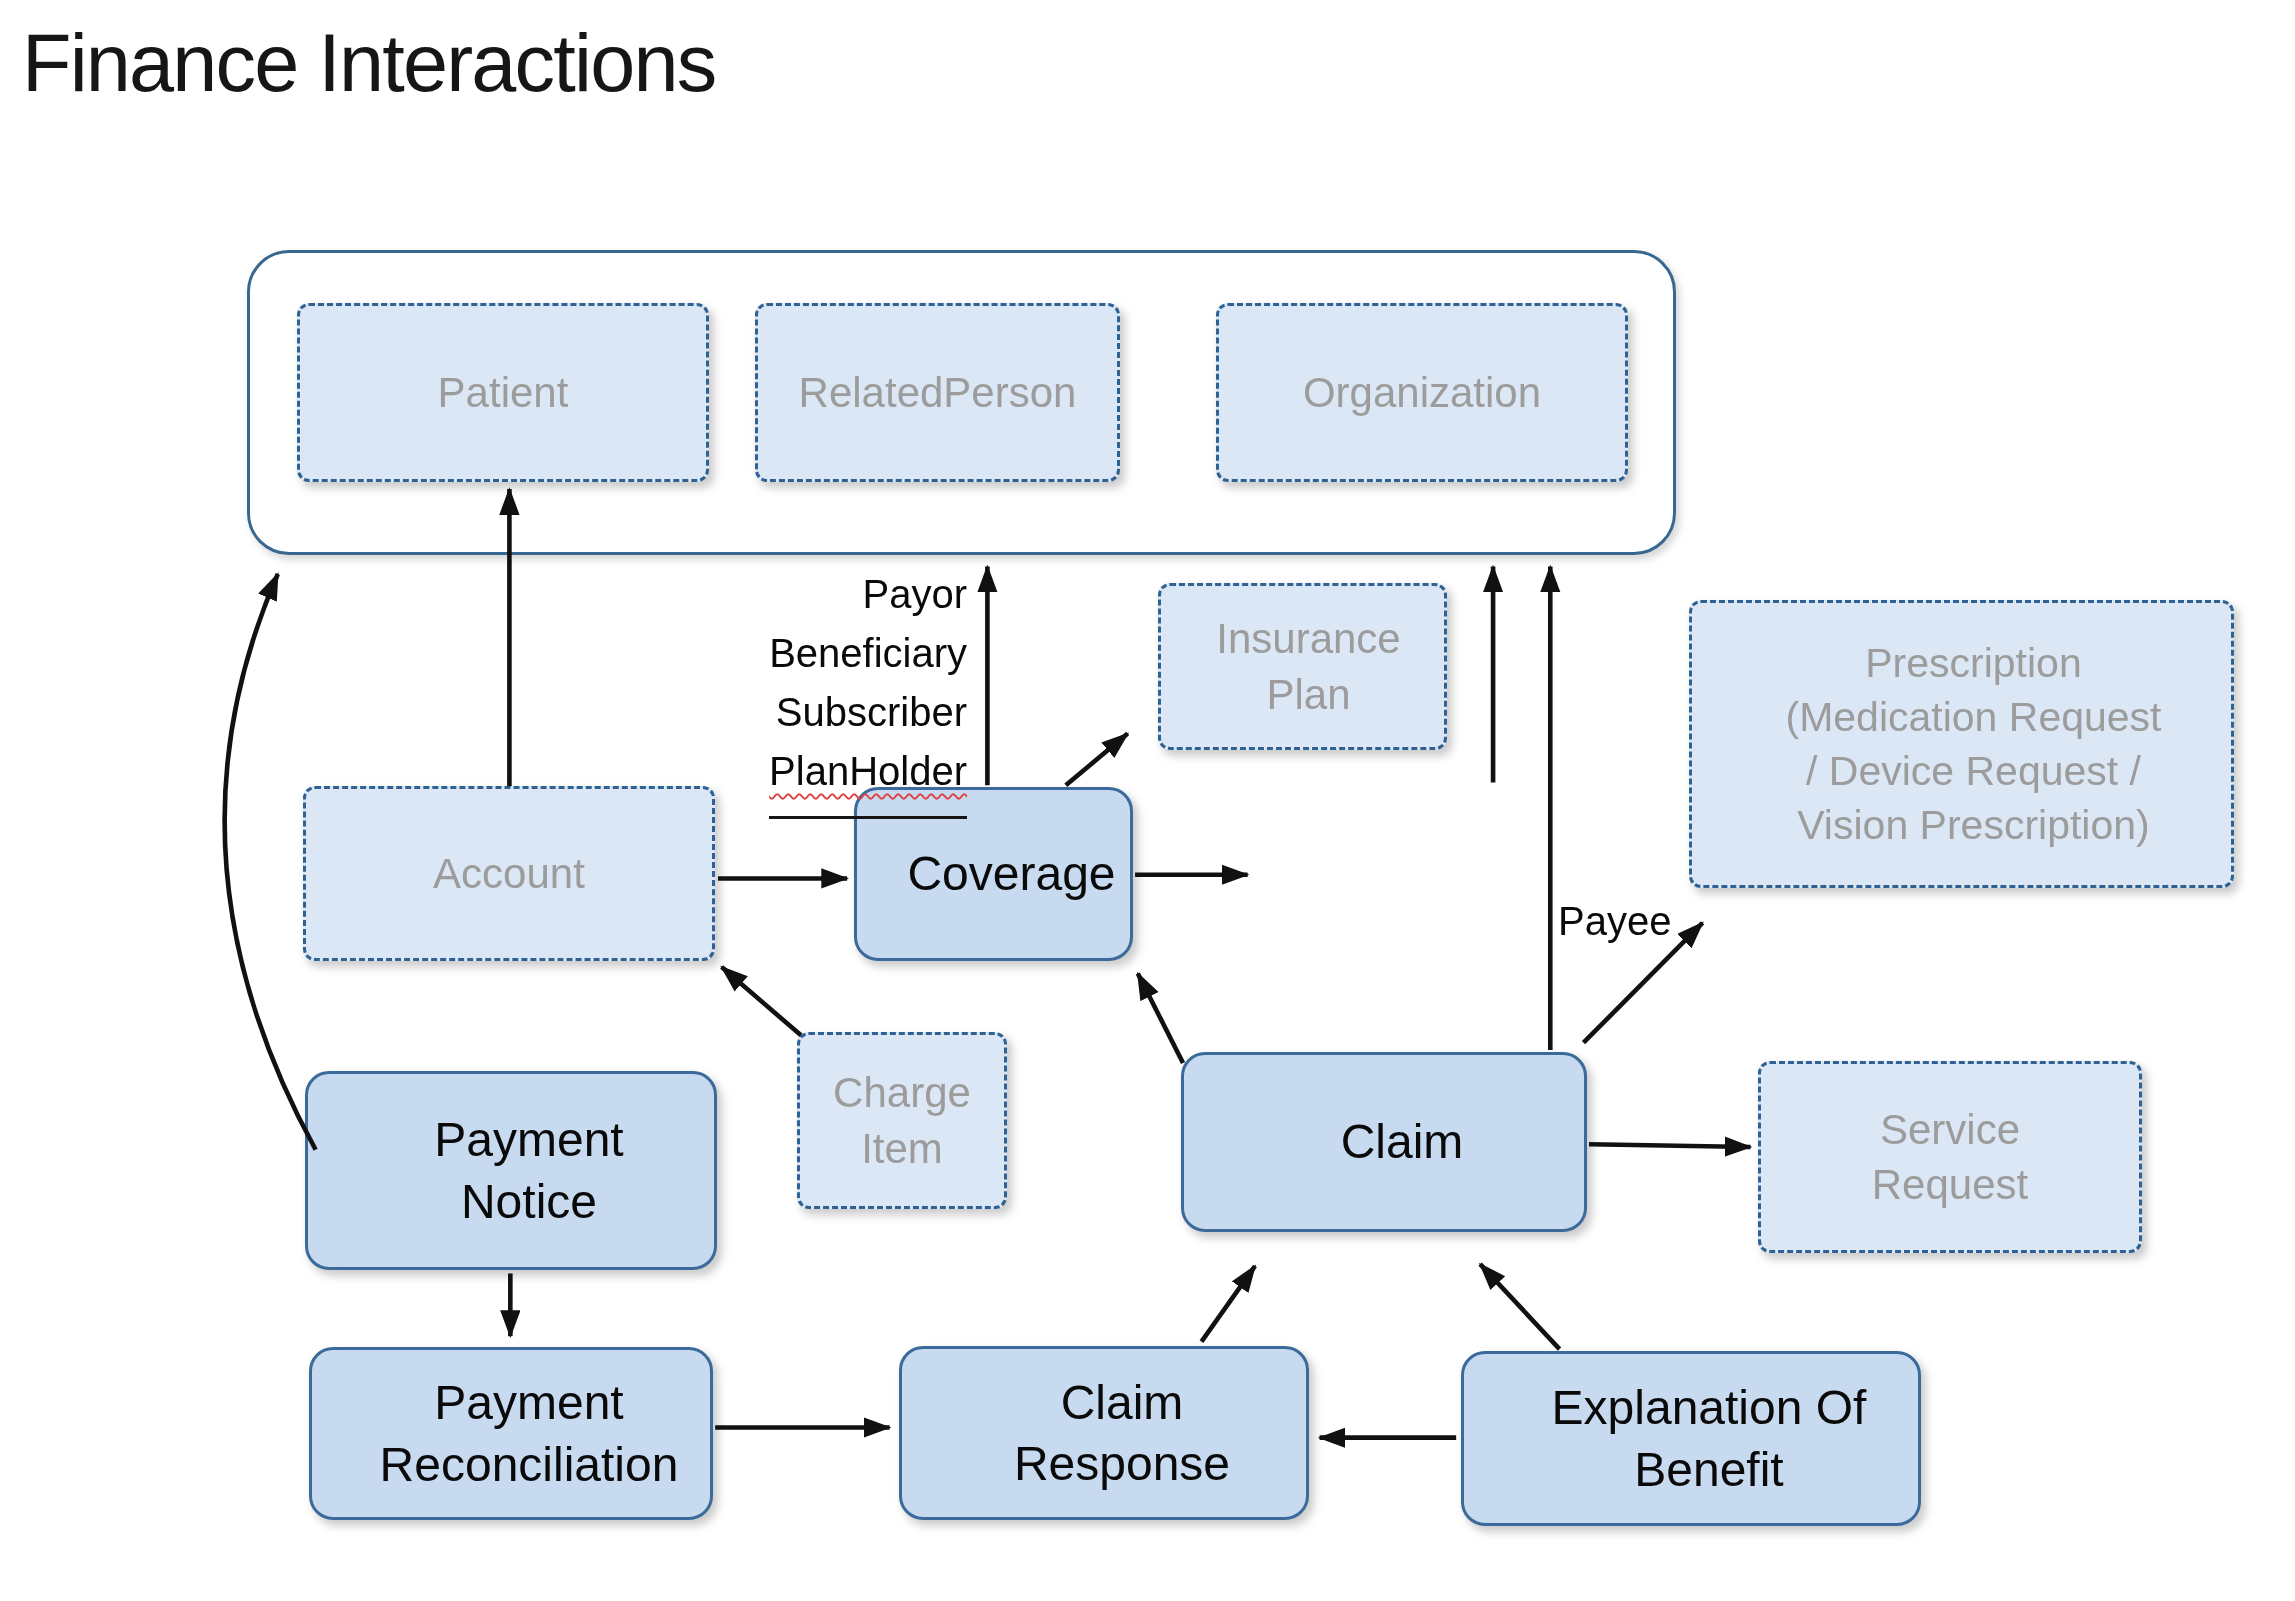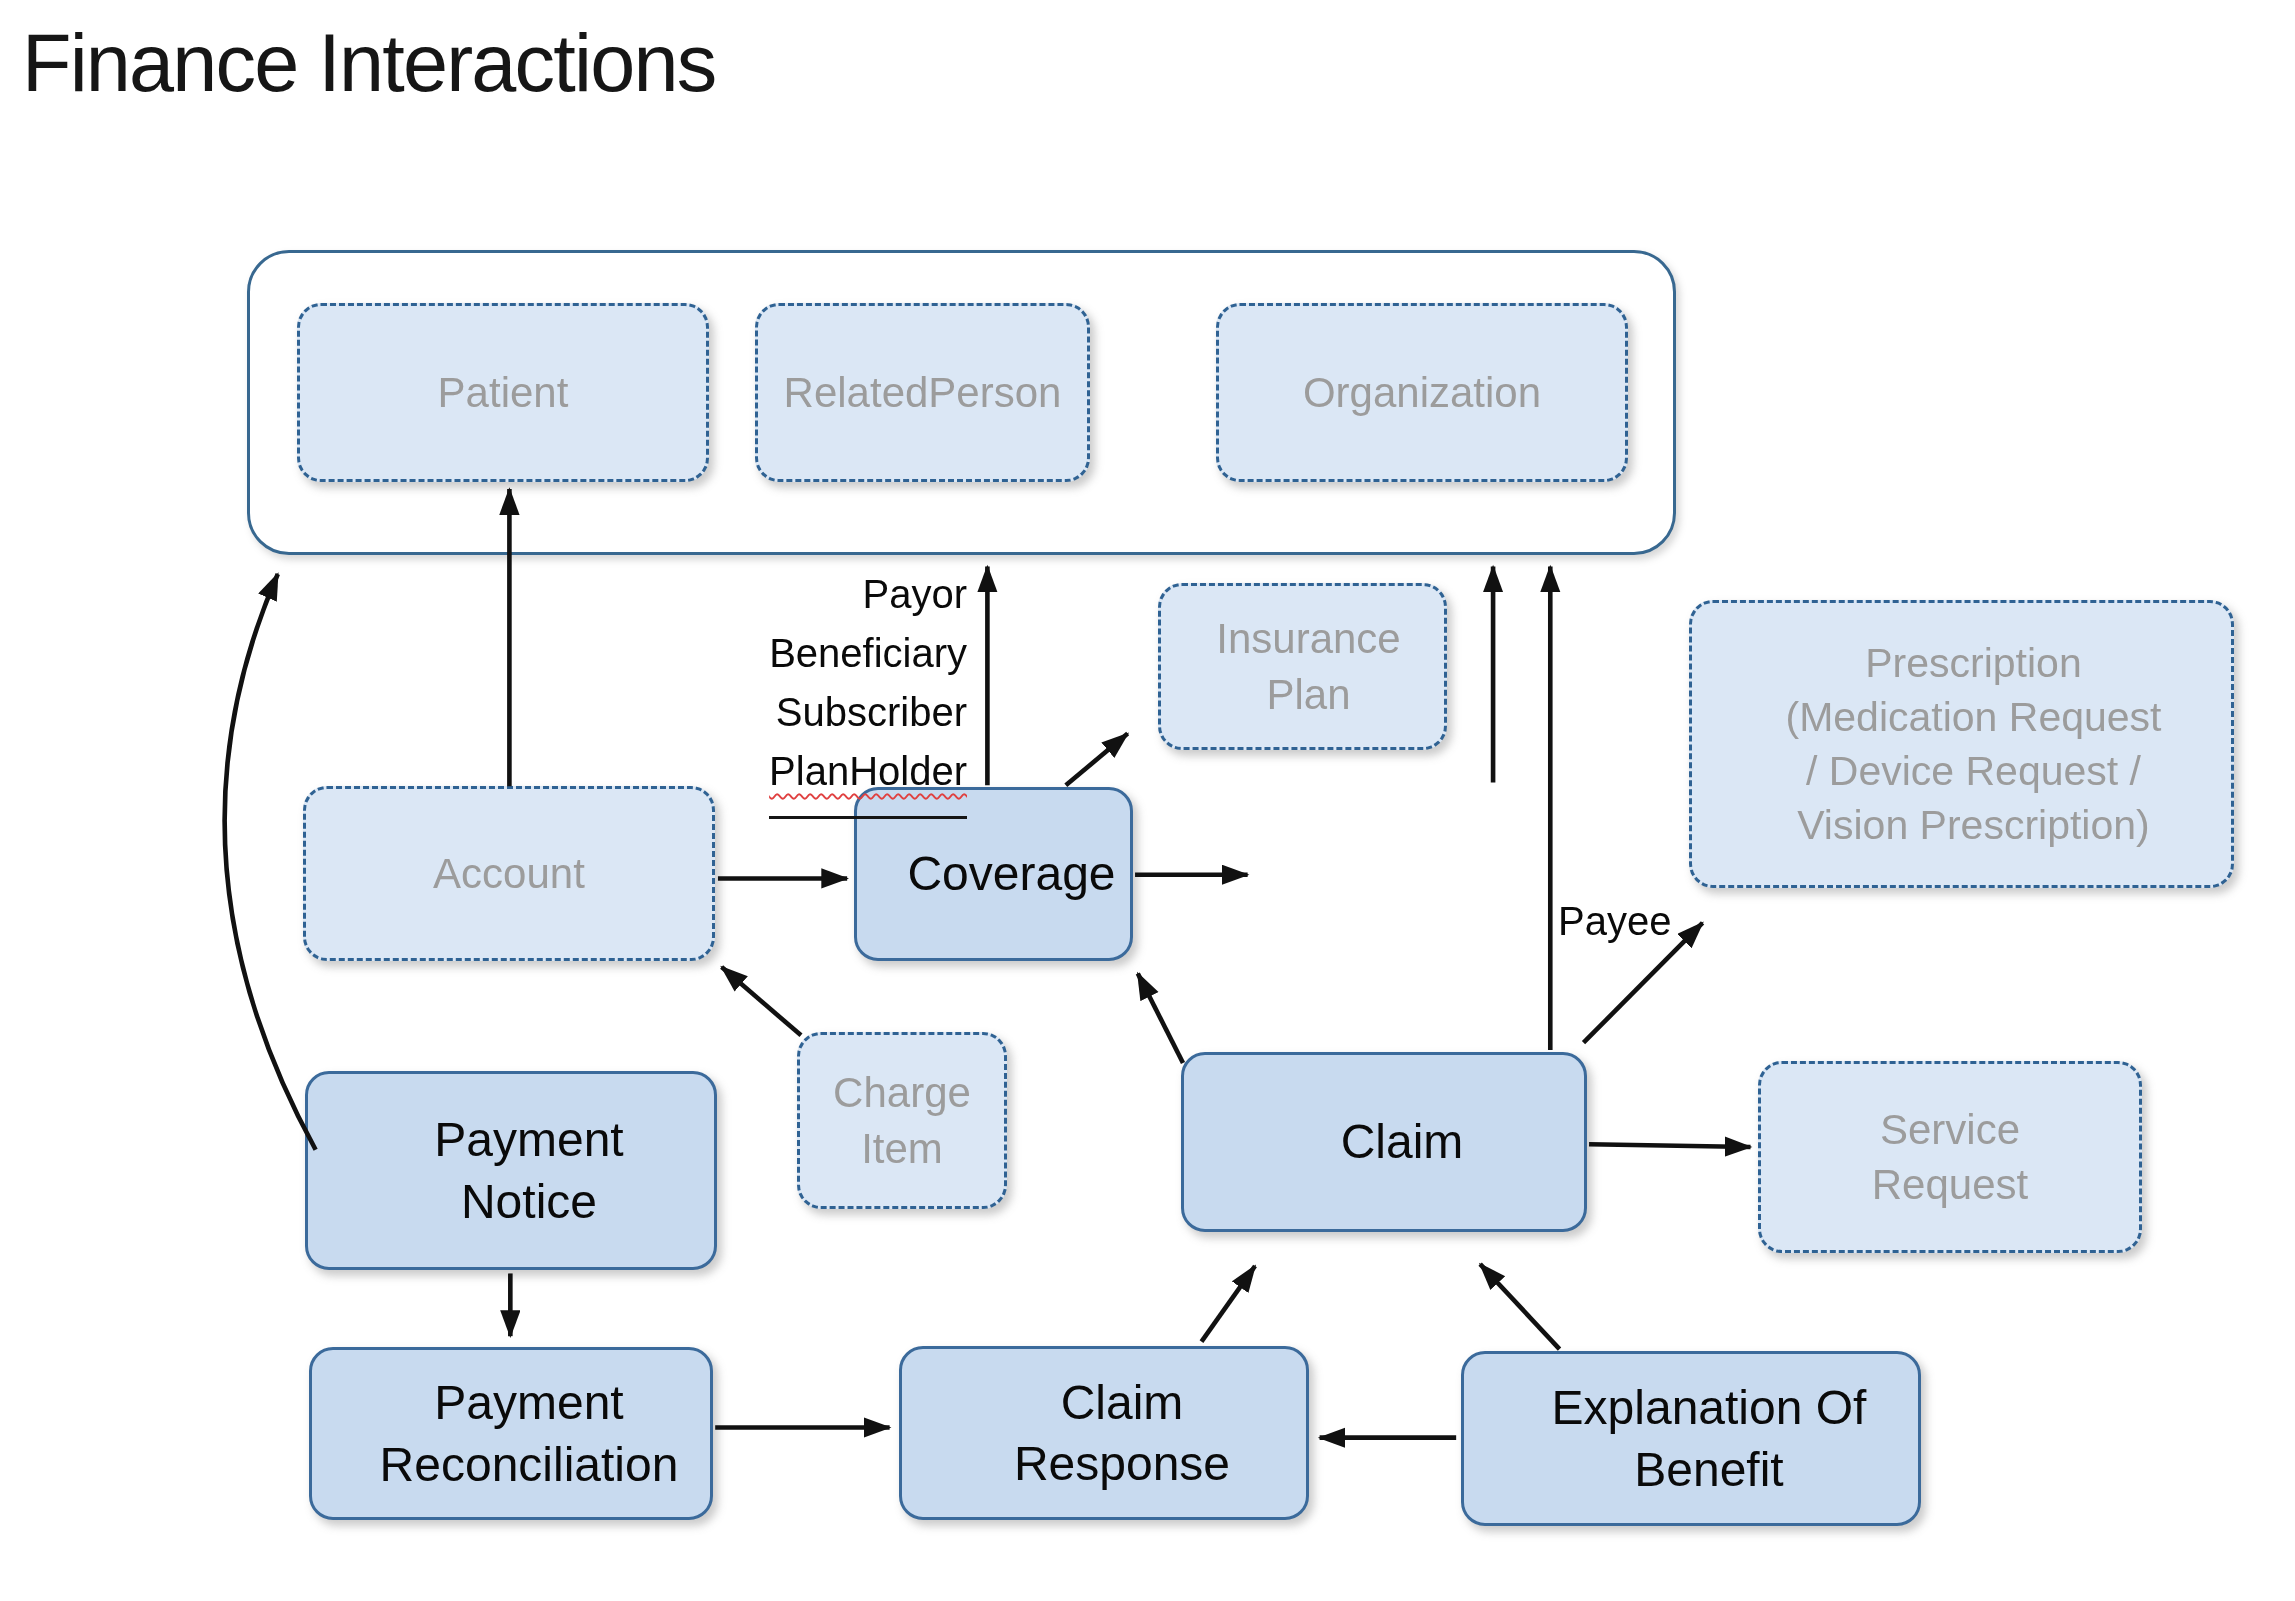--- a/index.html
+++ b/index.html
@@ -16,21 +16,21 @@
     position:absolute;display:flex;align-items:center;justify-content:center;
     text-align:center;box-sizing:border-box;
     box-shadow:4.6px 5.5px 8.3px rgba(110,110,110,.35);
   }
   .node .lbl{white-space:pre-line;}
   .solid{
     background:#c8daef;border:3.7px solid #3b6a9b;border-radius:24px;
     color:#0a0a0a;font-size:48px;line-height:1.28;padding-left:36px;
   }
   .dashed{
-    background:#dbe7f5;border:3.7px dashed #2f6293;border-radius:24px;
+    background:#dbe7f5;border:3.7px dashed #2f6293;border-radius:12px;
     color:#9c9c9c;font-size:42px;line-height:1.32;
   }
   #party-group{
     position:absolute;left:247px;top:250px;width:1429px;height:305px;
     background:#ffffff;border:3.7px solid #386890;border-radius:42px;
     box-shadow:3.7px 4.6px 7.4px rgba(130,130,130,.30);box-sizing:border-box;
   }
   #prescription-box{font-size:41px;line-height:1.32;padding-left:24px;}
   #arrow-layer{position:absolute;left:0;top:0;}
   #coverage-party-labels{
@@ -51,21 +51,21 @@
 
 <div id="stage">
 
   <div id="title">Finance Interactions</div>
 
   <div id="party-group"></div>
 
   <div class="node dashed" style="left:297px;top:303px;width:412px;height:179px;">
     <span class="lbl">Patient</span>
   </div>
-  <div class="node dashed" style="left:755px;top:303px;width:335px;height:179px;">
+  <div class="node dashed" style="left:755px;top:303px;width:365px;height:179px;">
     <span class="lbl">RelatedPerson</span>
   </div>
   <div class="node dashed" style="left:1216px;top:303px;width:412px;height:179px;">
     <span class="lbl">Organization</span>
   </div>
 
   <div class="node dashed" style="left:303px;top:786px;width:412px;height:175px;">
     <span class="lbl">Account</span>
   </div>
 

